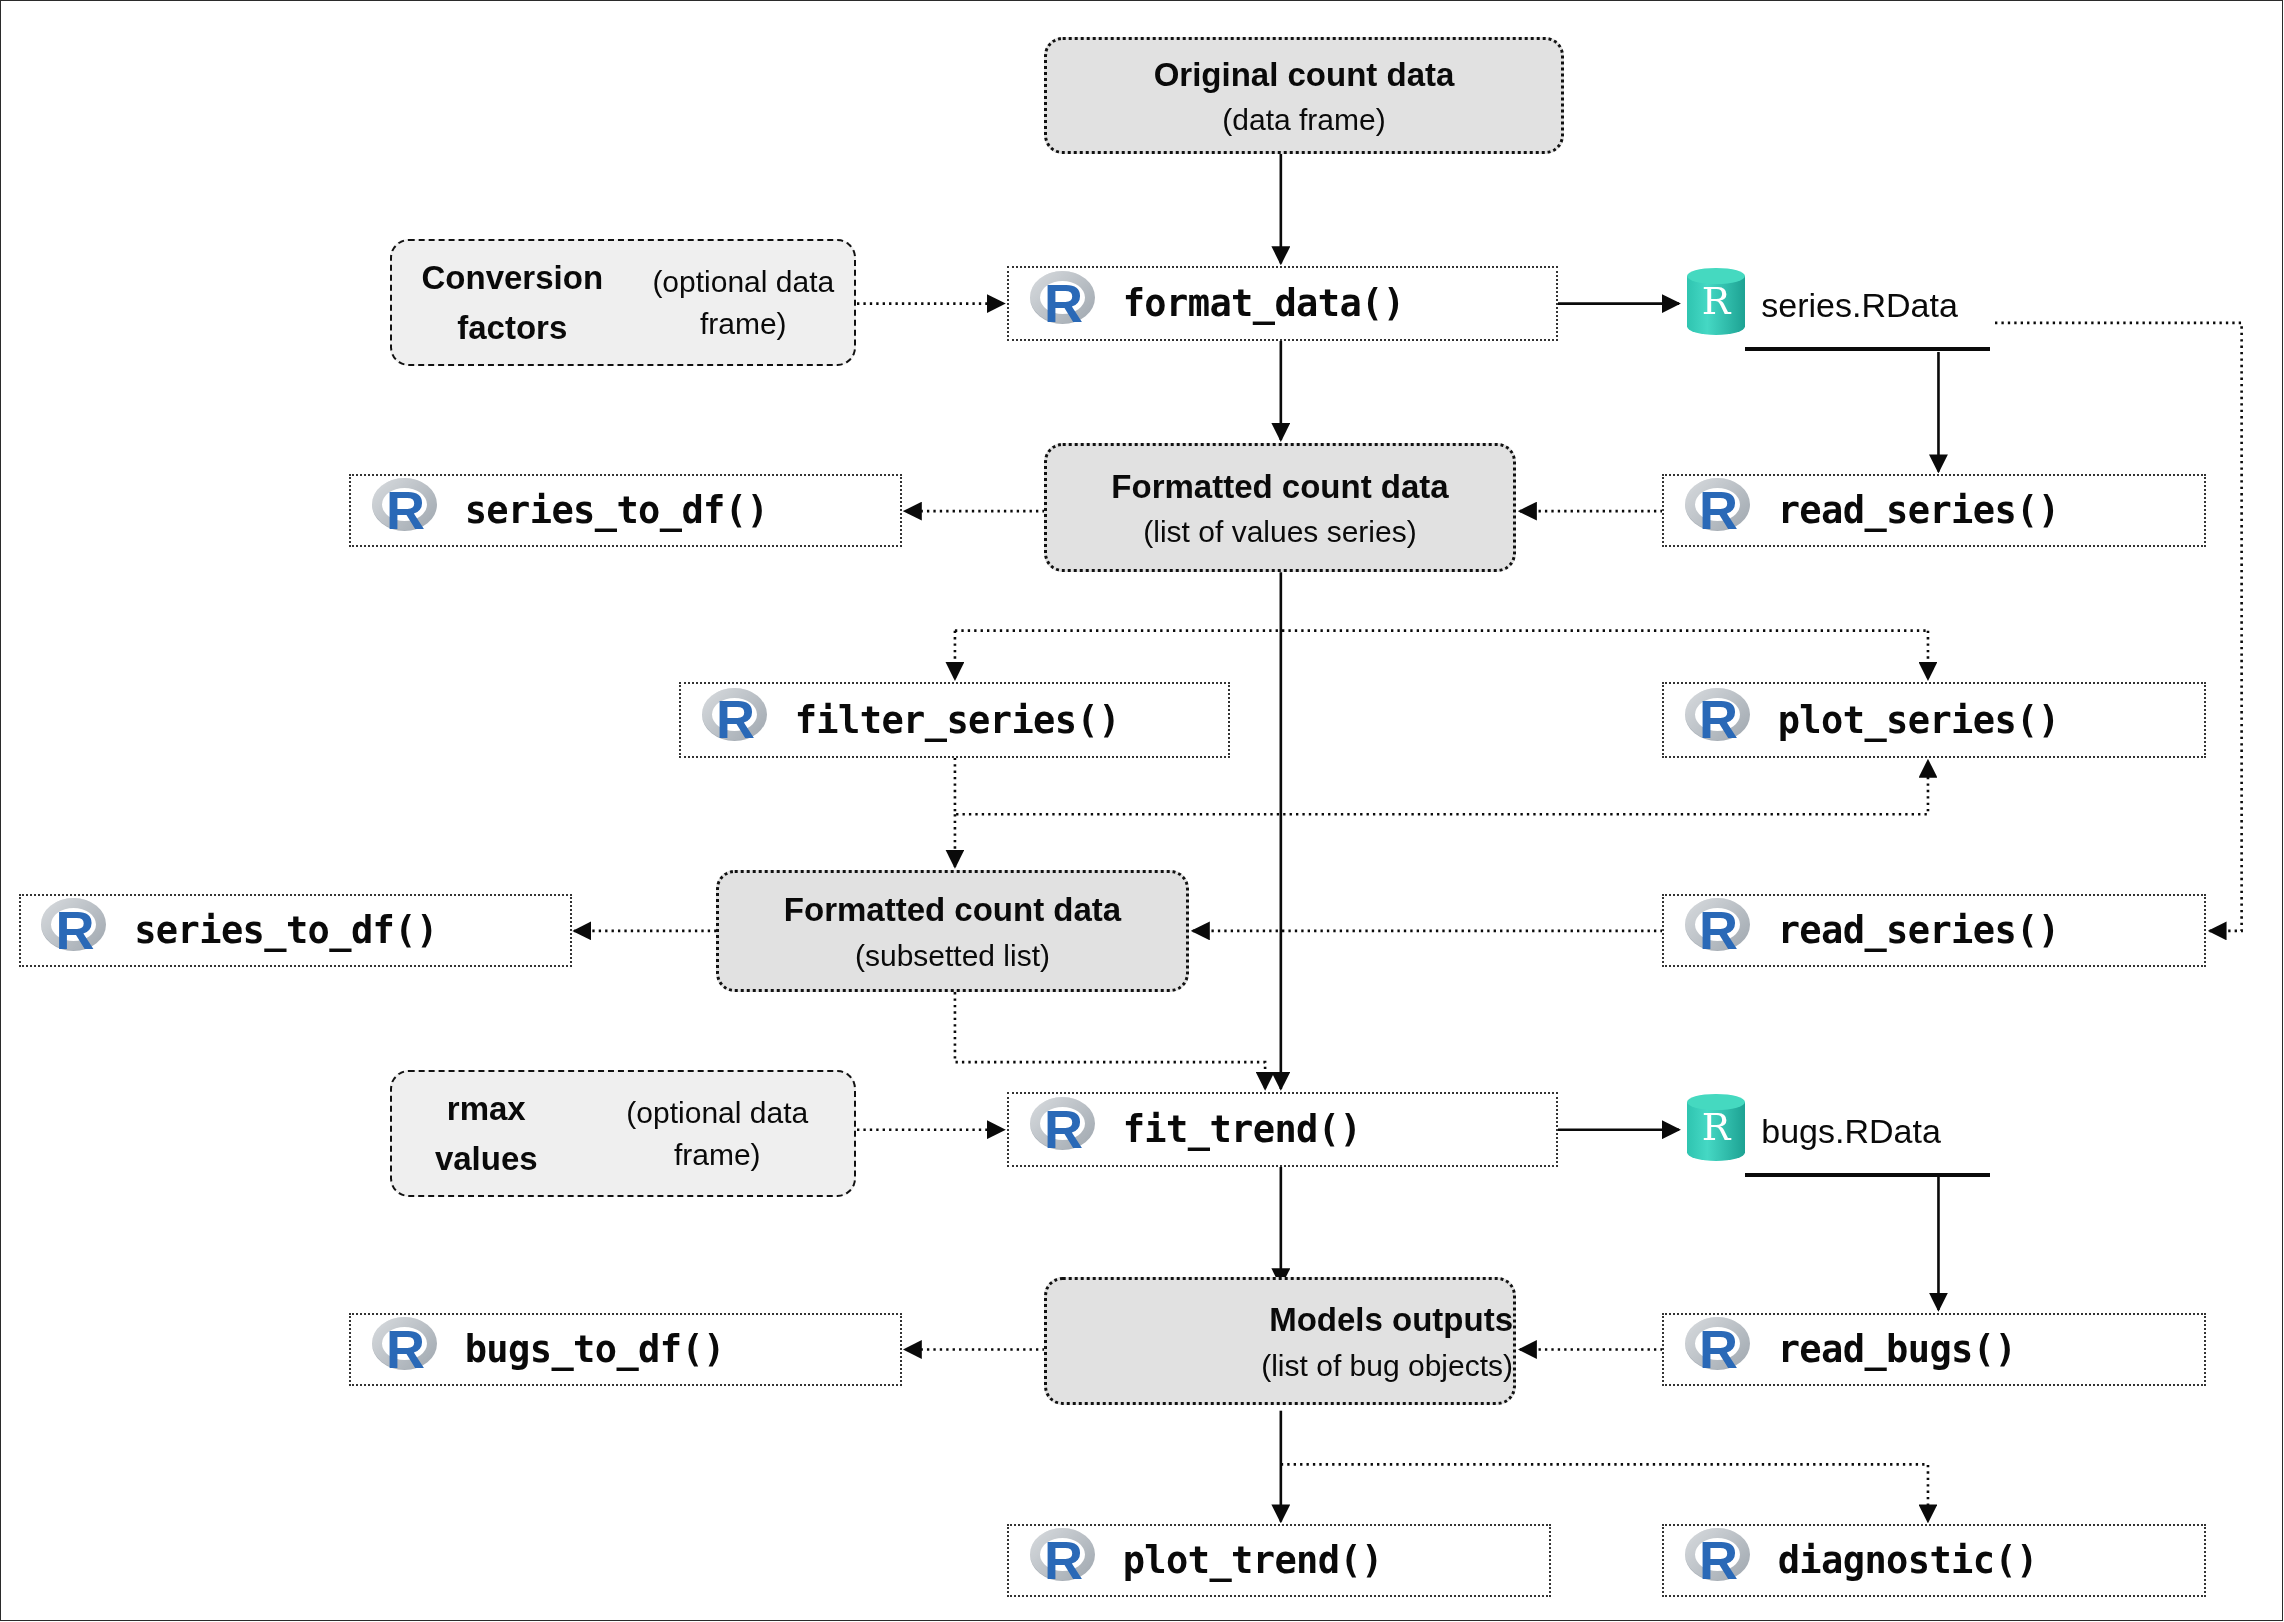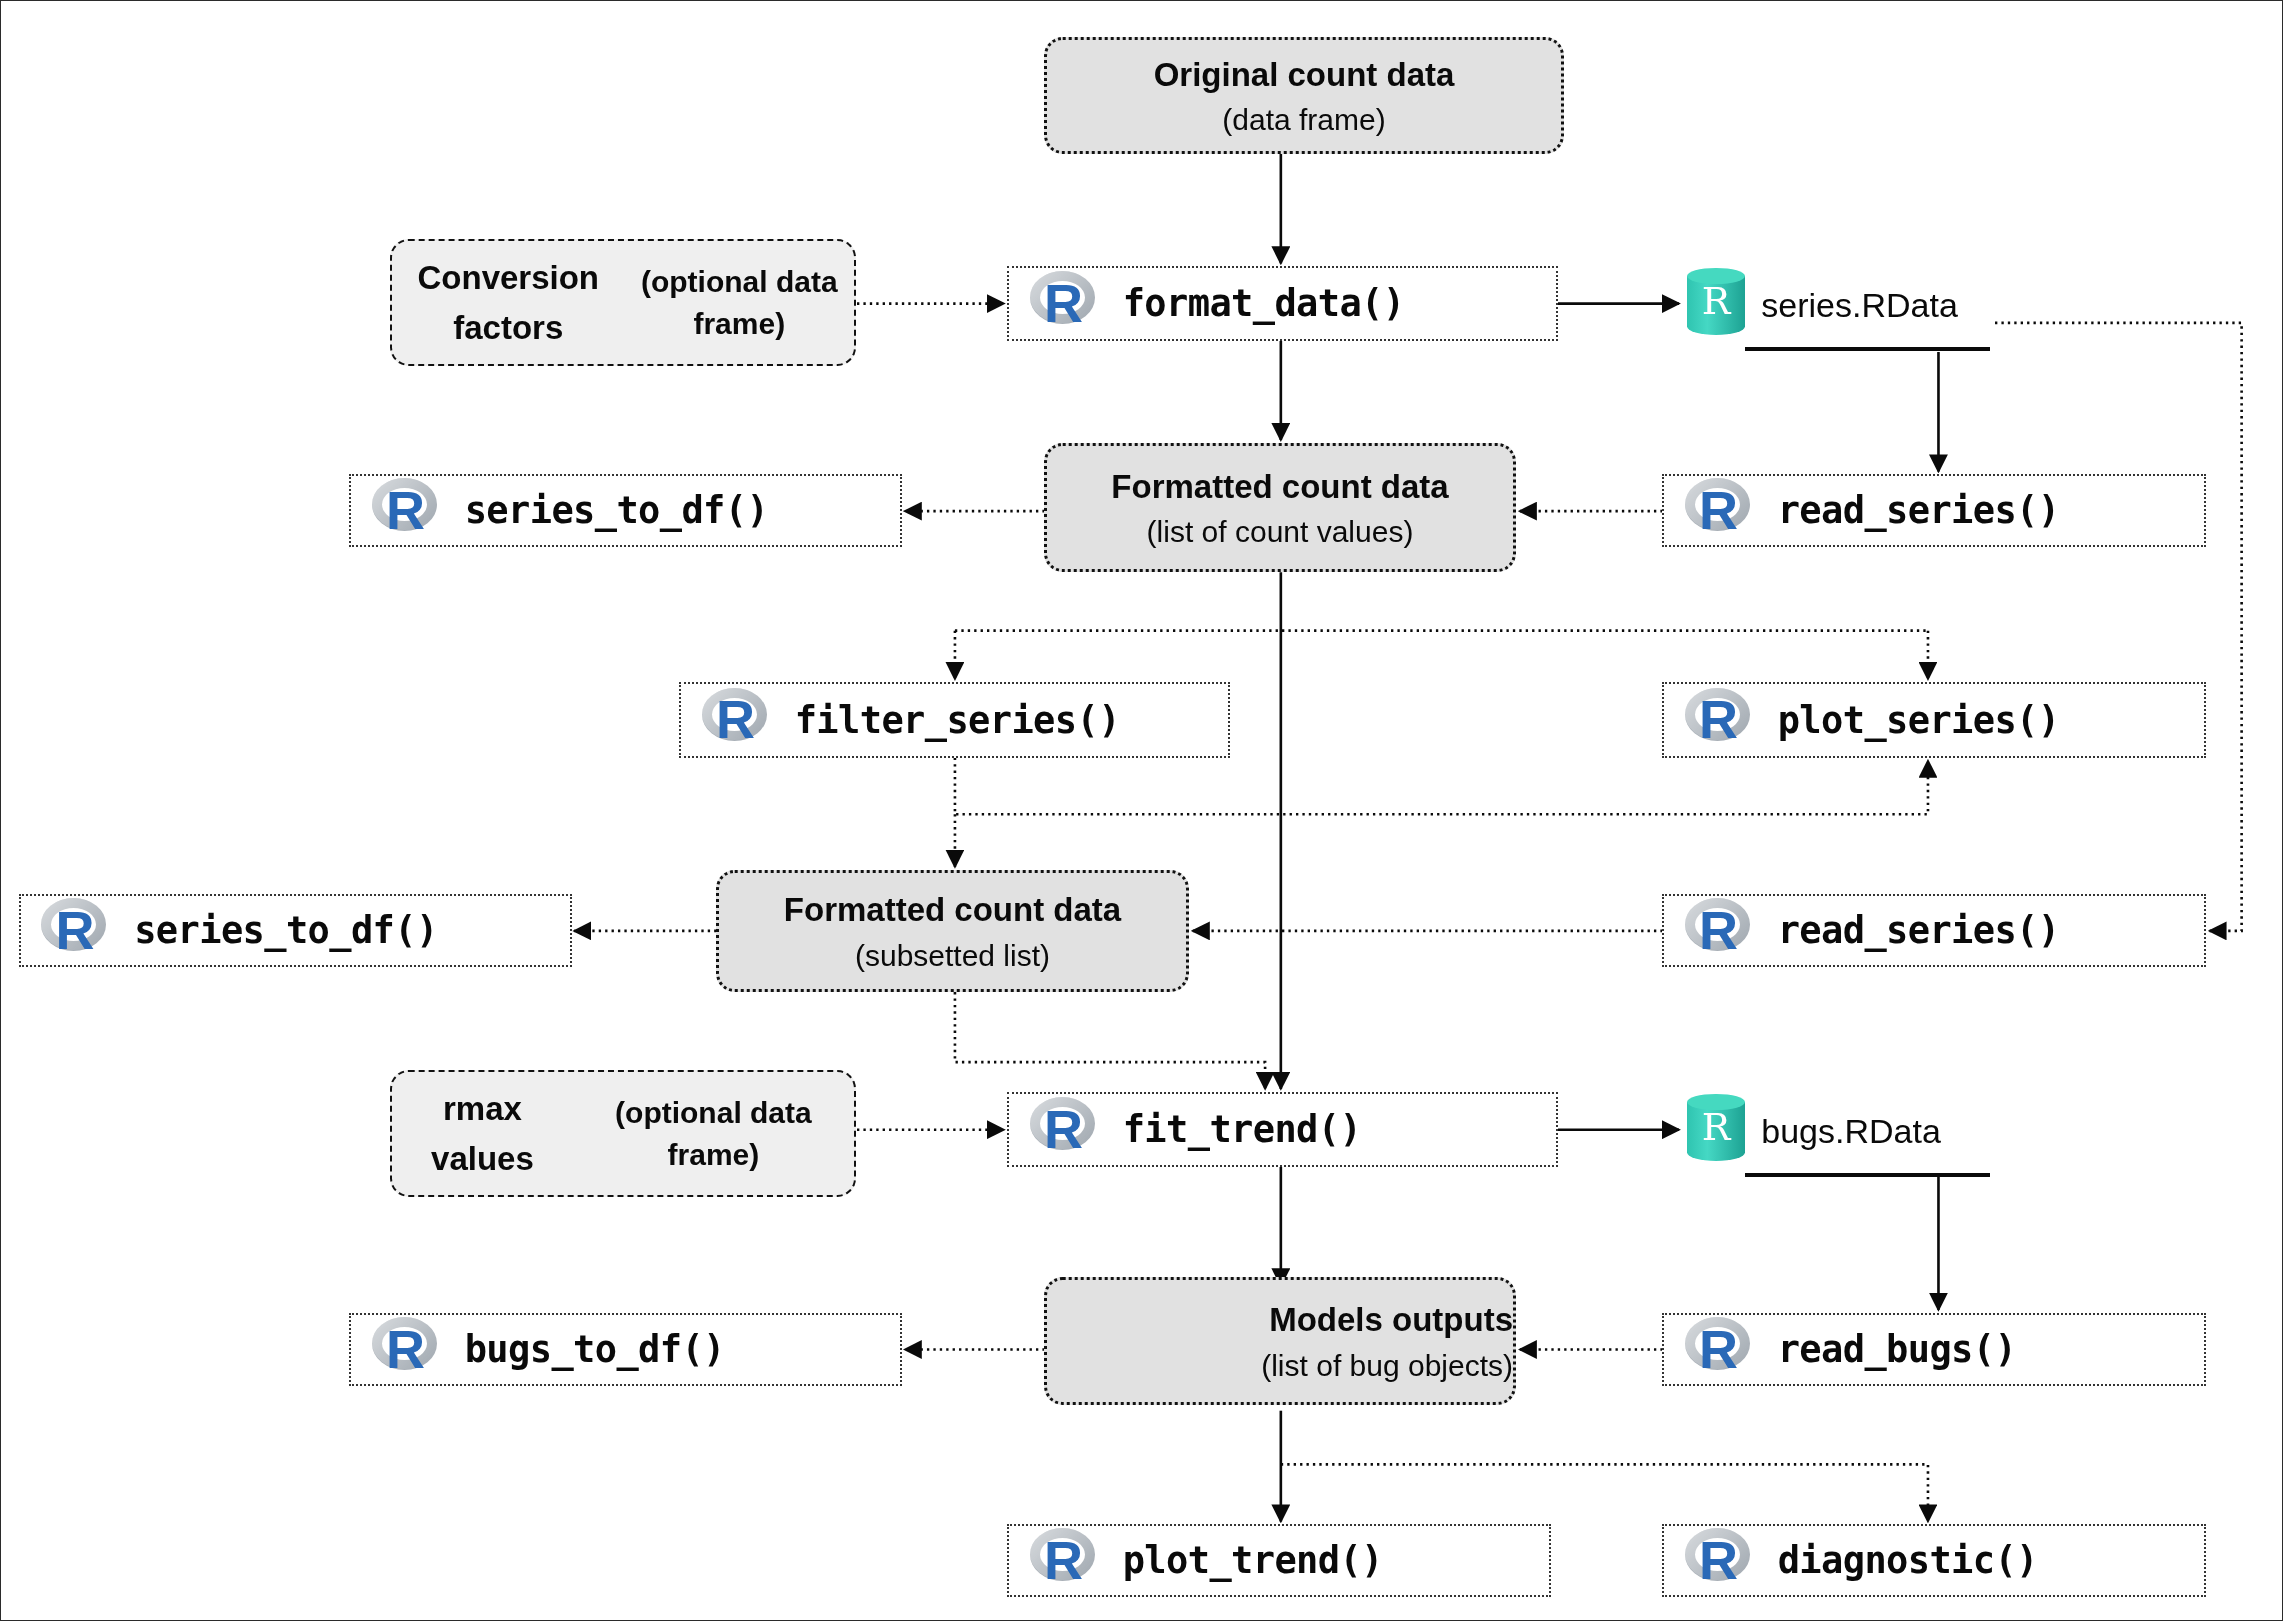--- a/index.html
+++ b/index.html
@@ -29,21 +29,21 @@
 
   
   .obox{
     background:#efefef;
     border:2.9px dashed #111;
     border-radius:18.7px;
     display:flex;flex-direction:row;justify-content:center;align-items:center;
     text-align:center;
   }
   .obox .t{font-size:33px;font-weight:700;line-height:1.5;}
-  .obox .s{font-size:30px;font-weight:700;line-height:1.4;}
+  .obox .s{font-size:30px;font-weight:400;line-height:1.4;}
 
   
   .fbox{
     background:#ffffff;
     border:2.3px dotted #333;
     display:flex;align-items:center;
   }
   .fname{
     font-family:"DejaVu Sans Mono", monospace;
     font-weight:700;font-size:37px;letter-spacing:-0.6px;
@@ -135,21 +135,21 @@
     </g>
   </svg>
 
   <div class="node gbox" style="left:1043px;top:36px;width:520px;height:117px;">
     <div class="t">Original count data</div>
     <div class="s">(data frame)</div>
   </div>
 
   <div class="node gbox" style="left:1043px;top:442px;width:472px;height:129px;">
     <div class="t">Formatted count data</div>
-    <div class="s">(list of count values)</div>
+    <div class="s">(list of values series)</div>
   </div>
 
   <div class="node gbox" style="left:715px;top:869px;width:473px;height:122px;">
     <div class="t">Formatted count data</div>
     <div class="s">(subsetted list)</div>
   </div>
 
   <div class="node gbox" style="left:1043px;top:1276px;width:472px;height:128px;align-items:flex-end;">
     <div class="t">Models outputs</div>
     <div class="s">(list of bug objects)</div>

